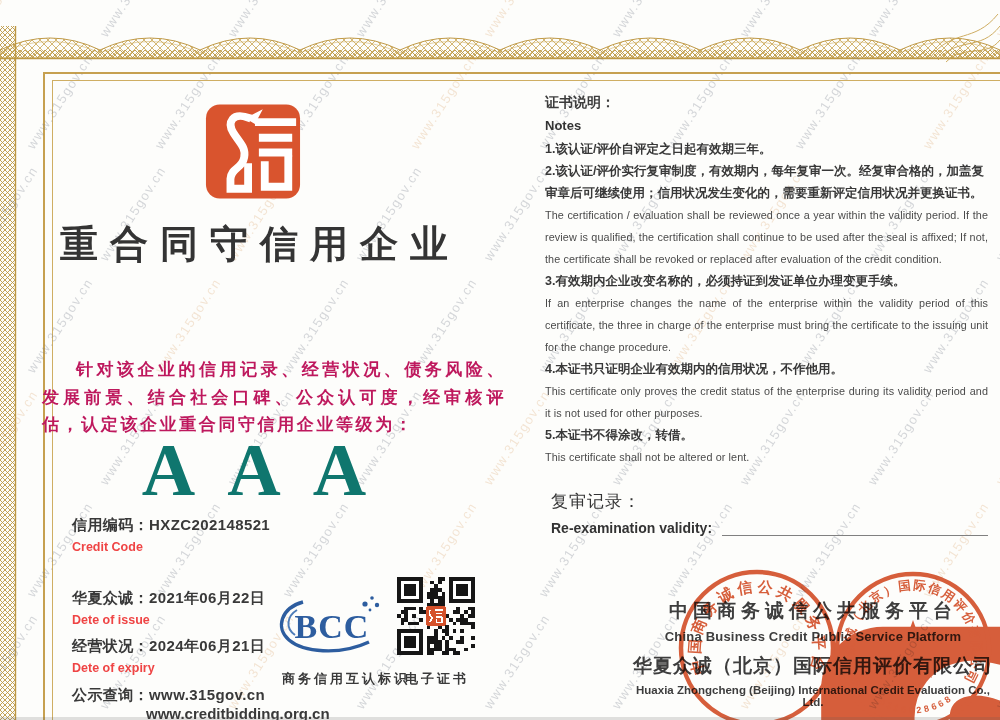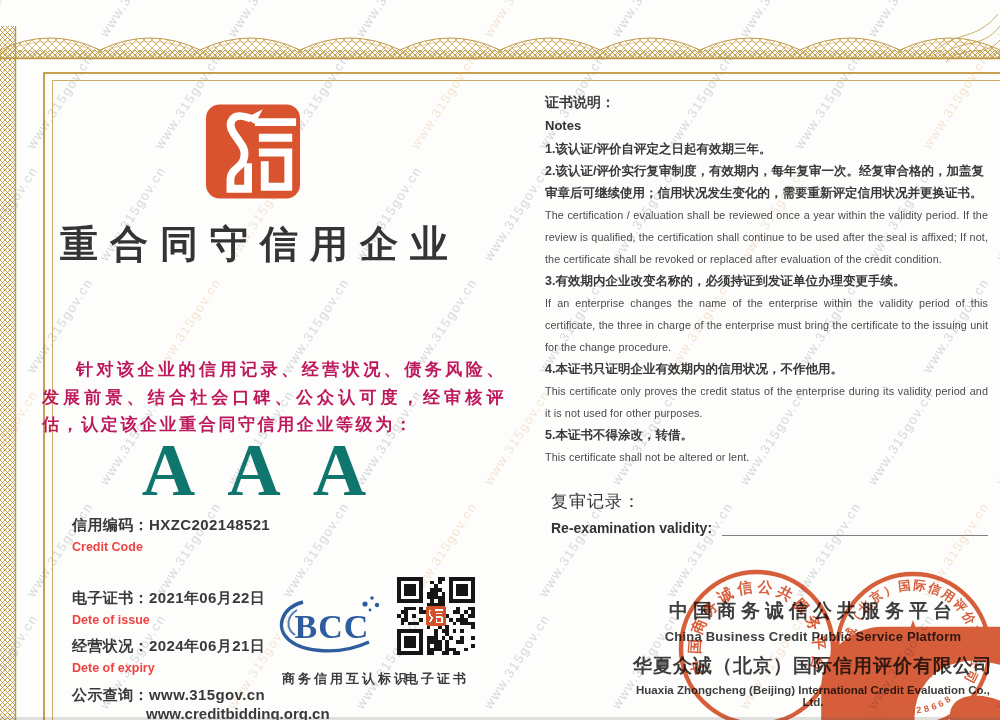--- a/index.html
+++ b/index.html
@@ -197,21 +197,21 @@
 
     <div class="title-zh">重合同守信用企业</div>
     <div class="paragraph">针对该企业的信用记录、经营状况、债务风险、发展前景、结合社会口碑、公众认可度，经审核评估，认定该企业重合同守信用企业等级为：</div>
     <div class="rating">AAA</div>
 
     <div class="field" style="top:516px">
       <div class="row"><span>信用编码：</span><span>HXZC202148521</span></div>
       <div class="sub">Credit Code</div>
     </div>
     <div class="field" style="top:589px">
-      <div class="row"><span>电子证书：</span><span>2021年06月22日</span></div>
+      <div class="row"><span>华夏众诚：</span><span>2021年06月22日</span></div>
       <div class="sub">Dete of issue</div>
     </div>
     <div class="field" style="top:637px">
       <div class="row"><span>经营状况：</span><span>2024年06月21日</span></div>
       <div class="sub">Dete of expiry</div>
     </div>
     <div class="field" style="top:686px">
       <div class="row"><span>公示查询：</span><span>www.315gov.cn</span></div>
     </div>
     <div class="url2" style="top:705px">www.creditbidding.org.cn</div>

